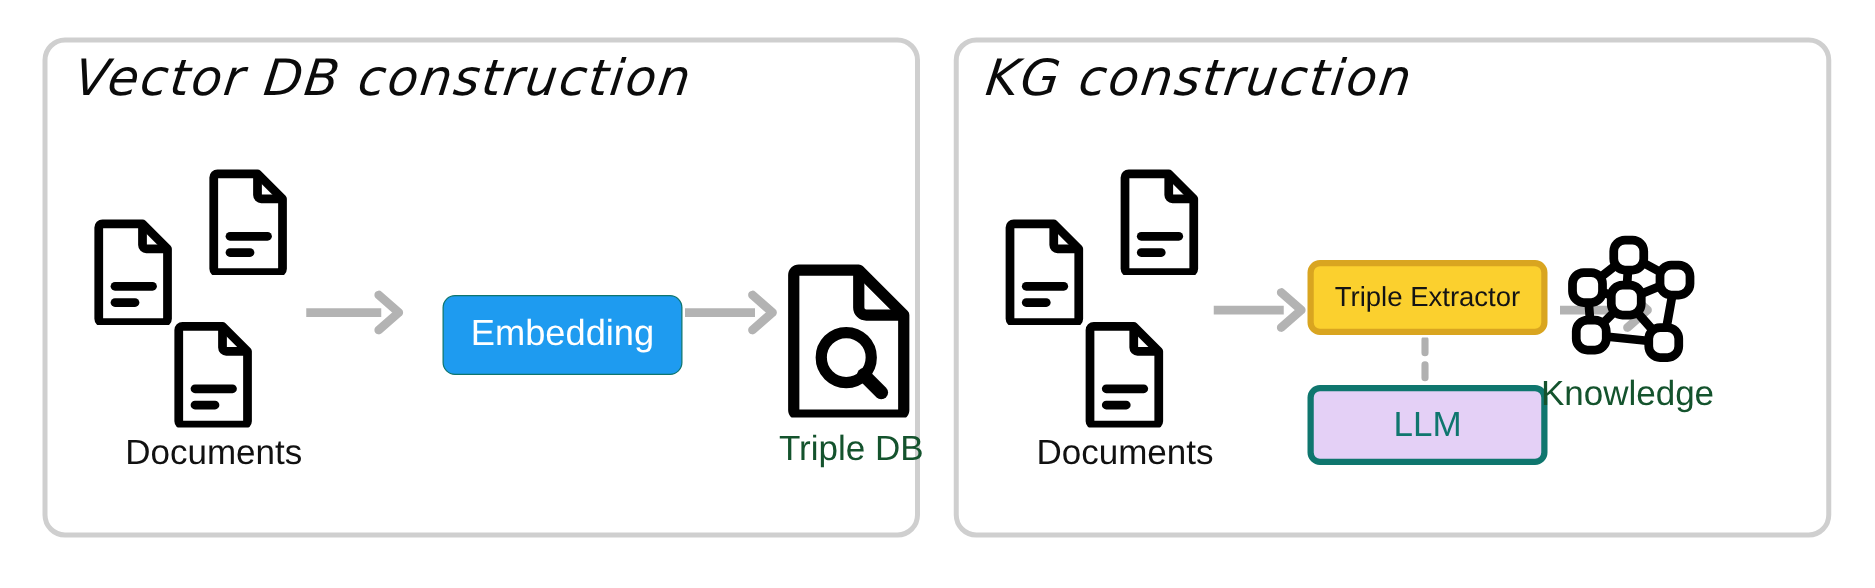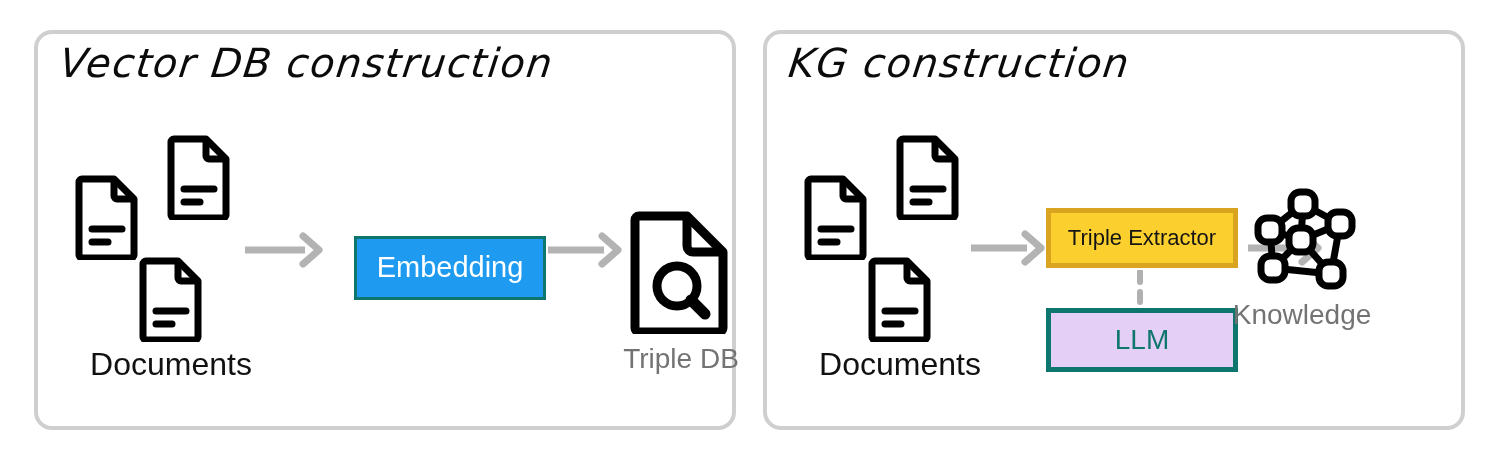--- a/index.html
+++ b/index.html
@@ -57,41 +57,41 @@
   .doc-a { left: 8px;   top: 40px;  }
   .doc-b { left: 100px; top: 0px;   }
   .doc-c { left: 72px;  top: 122px; }
 
   .cluster-label {
     position: absolute;
     top: 212px;
     left: 0;
     width: 210px;
     text-align: center;
-    font-size: 32px;
+    font-size: 28px;
     color: #111111;
     white-space: nowrap;
   }
 
   
   .proc-box {
     position: absolute;
     box-sizing: border-box;
     display: flex;
     align-items: center;
     justify-content: center;
-    border-radius: 0;
+    border-radius: 10px;
     text-align: center;
     line-height: 1.1;
   }
   #box-embedding {
     left: 316px;  top: 202px;
     width: 192px; height: 64px;
     background: #1e9bf0;
-    border: 3px solid #0f766e;
+    border: 1px solid #0f766e;
     color: #ffffff;
     font-size: 29px;
   }
   #box-triple {
     left: 1046px; top: 204px;
     width: 192px; height: 60px;
     background: #fbd02e;
     border: 5px solid #d9a520;
     color: #141414;
     font-size: 22px;
@@ -118,21 +118,21 @@
   }
 
   
   #vector-db-group { position: absolute; left: 578px; top: 176px; width: 130px; }
   #kg-group        { position: absolute; left: 1298px; top: 178px; width: 150px; }
 
   .out-label {
     width: 100%;
     text-align: center;
     font-size: 28px;
-    color: #737373;
+    color: #14532d;
     margin-top: 8px;
     line-height: 1.18;
   }
   .icon-center { display: flex; justify-content: center; }
 </style>
 </head>
 <body>
 
 <div id="root">
 

